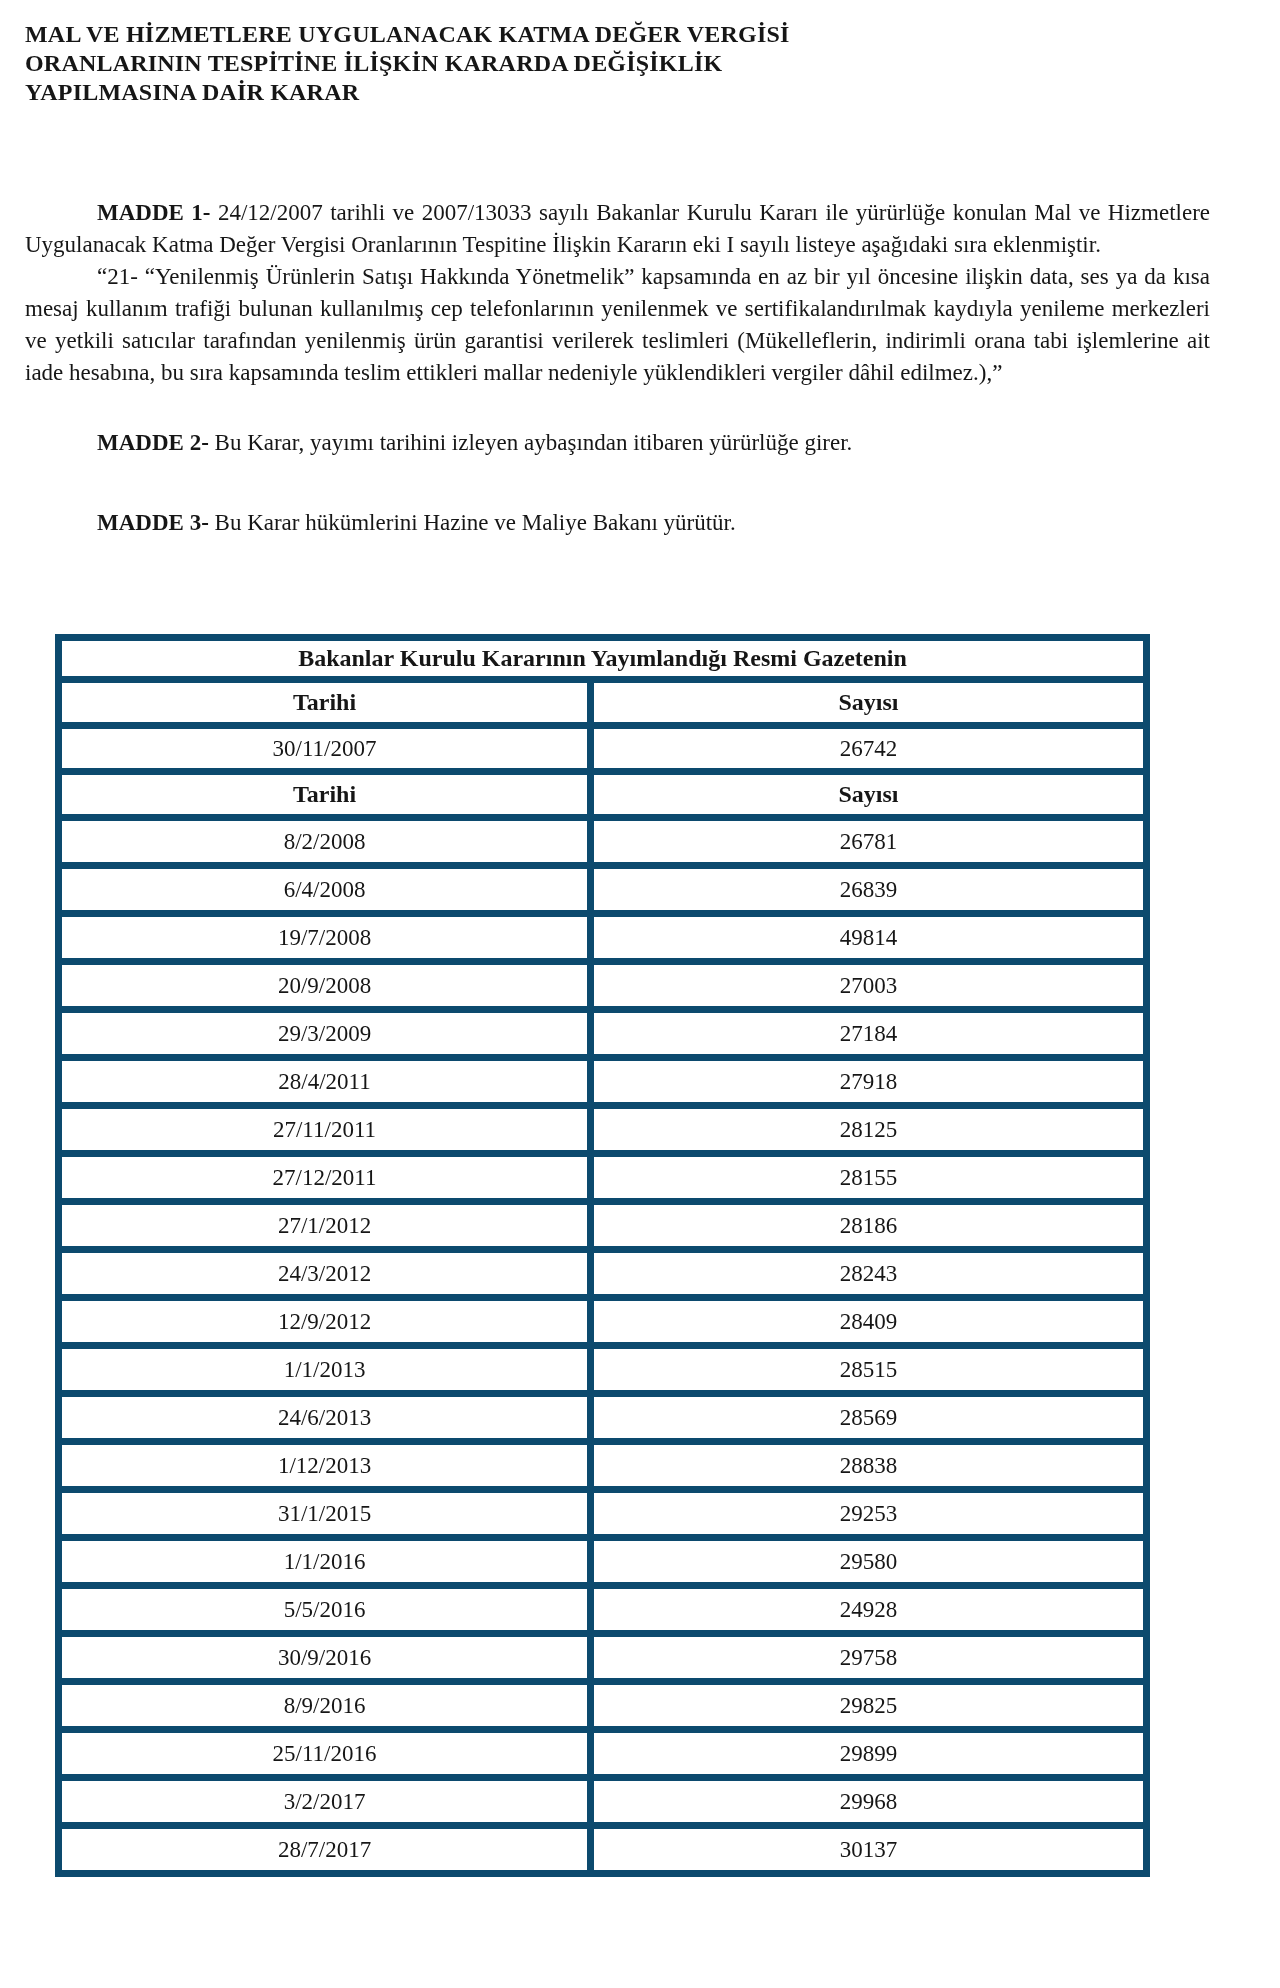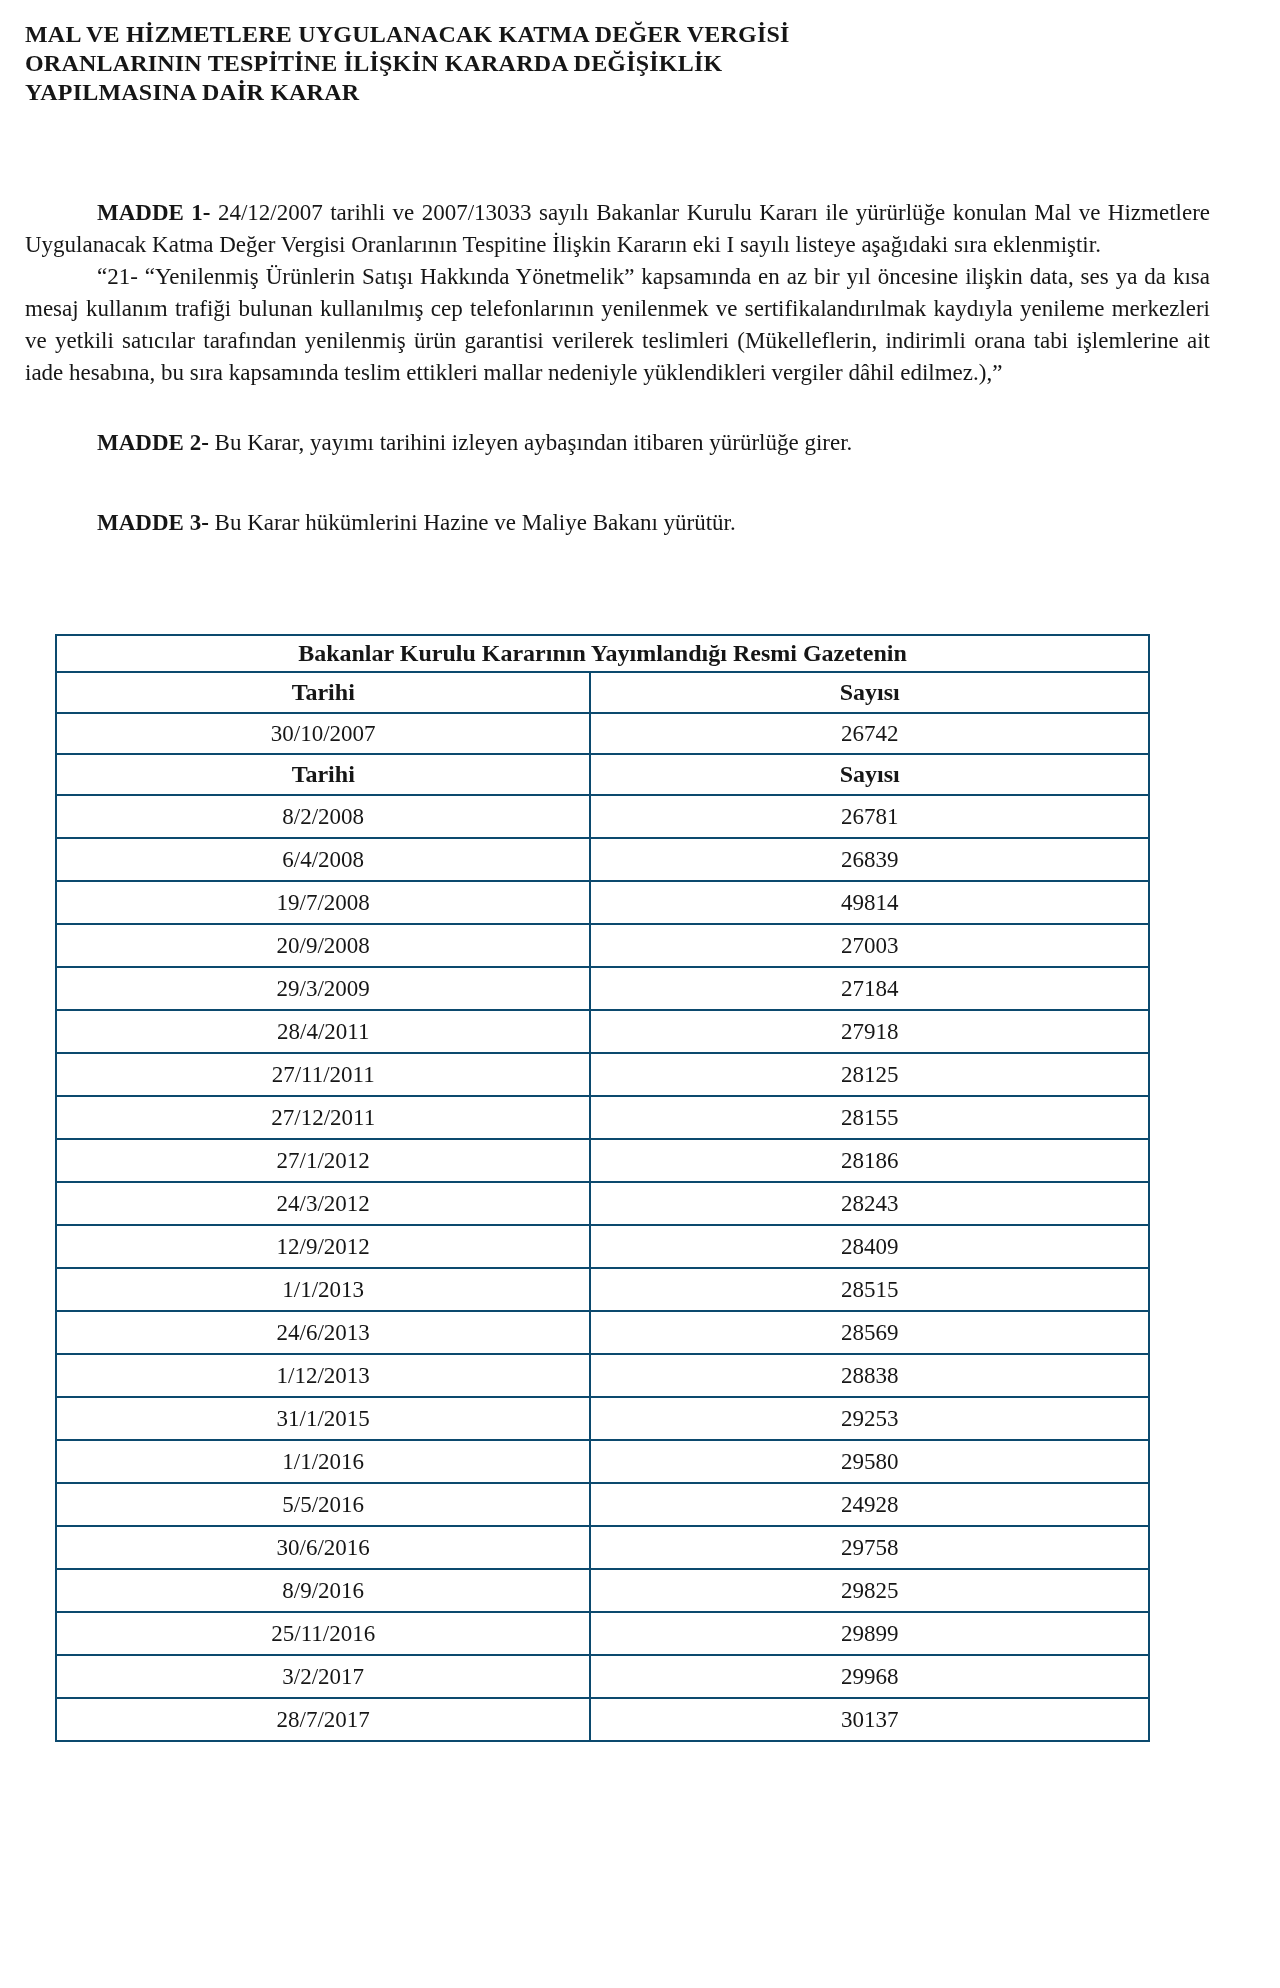--- a/index.html
+++ b/index.html
@@ -37,21 +37,21 @@
   .madde3 { margin-top: 48px; }
   table.gazette {
     border-collapse: collapse;
     table-layout: fixed;
     width: 1095px;
     margin: 95px 0 0 30px;
   }
   .gazette col.c1 { width: 48.9%; }
   .gazette col.c2 { width: 51.1%; }
   .gazette td {
-    border: 2px solid #0c4a6e;
+    border: 7px solid #0c4a6e;
     font-size: 23px;
     line-height: 31px;
     text-align: center;
     vertical-align: middle;
     padding: 4px 8px;
     overflow: hidden;
   }
   .gazette td.sec-hdr,
   .gazette td.col-hdr {
     font-weight: bold;
@@ -95,21 +95,21 @@
       </colgroup>
     <tbody>
       <tr>
         <td colspan="2" class="sec-hdr">Bakanlar Kurulu Kararının Yayımlandığı Resmi Gazetenin</td>
       </tr>
       <tr>
         <td class="col-hdr">Tarihi</td>
         <td class="col-hdr">Sayısı</td>
       </tr>
       <tr>
-        <td>30/10/2007</td>
+        <td>30/11/2007</td>
         <td>26742</td>
       </tr>
       <tr>
         <td class="col-hdr">Tarihi</td>
         <td class="col-hdr">Sayısı</td>
       </tr>
     </tbody>
     <tbody class="data-rows" data-rows="table.section2_rows">
         <tr>
           <td>8/2/2008</td>
@@ -173,21 +173,21 @@
         </tr>
         <tr>
           <td>1/1/2016</td>
           <td>29580</td>
         </tr>
         <tr>
           <td>5/5/2016</td>
           <td>24928</td>
         </tr>
         <tr>
-          <td>30/6/2016</td>
+          <td>30/9/2016</td>
           <td>29758</td>
         </tr>
         <tr>
           <td>8/9/2016</td>
           <td>29825</td>
         </tr>
         <tr>
           <td>25/11/2016</td>
           <td>29899</td>
         </tr>

